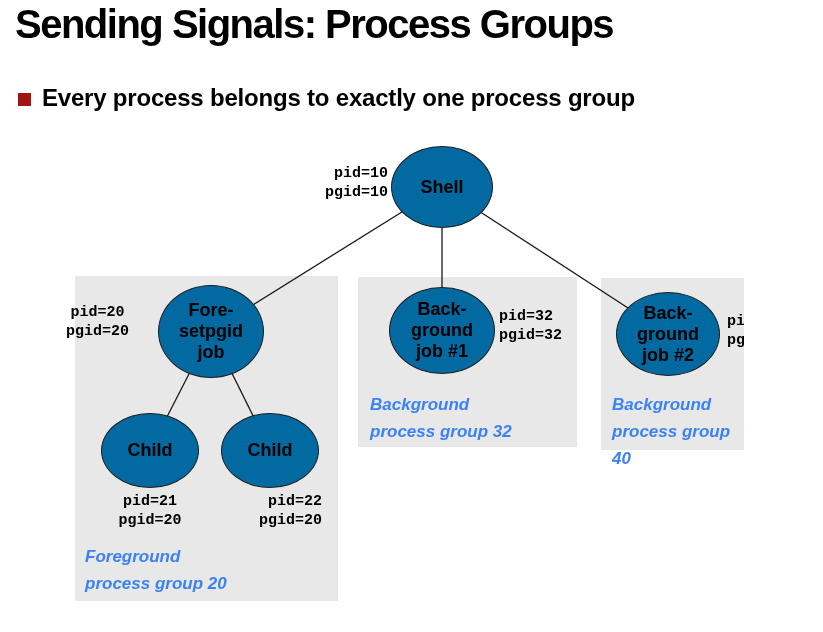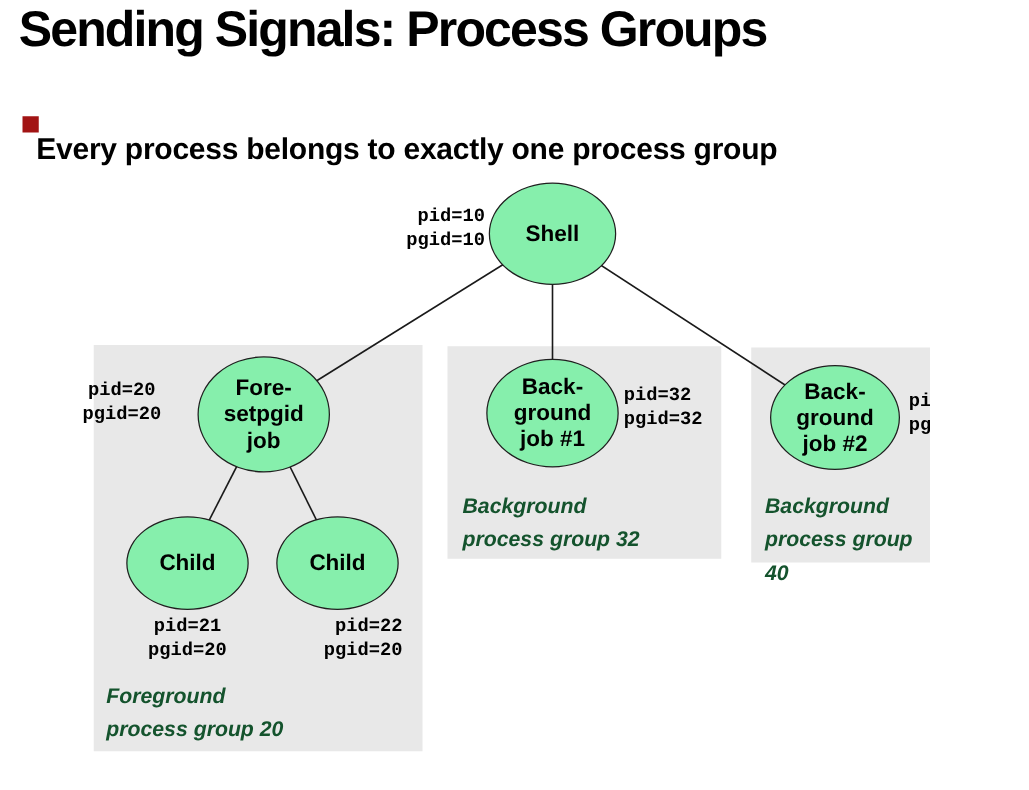--- a/index.html
+++ b/index.html
@@ -21,21 +21,20 @@
     font-weight: bold;
     letter-spacing: -1.5px;
     white-space: nowrap;
   }
   .bullet-row {
     position: absolute;
     left: 18px;
     top: 84px;
     display: flex;
     align-items: flex-start;
-    flex-direction: column;
   }
   .bullet-sq {
     width: 13px;
     height: 13px;
     background: #a21414;
     margin-top: 9px;
     flex: 0 0 auto;
   }
   .bullet-text {
     margin-left: 11px;
@@ -47,21 +46,21 @@
   .gbox { position: absolute; background: #e8e8e8; }
   .gbox-fg  { left: 75px;  top: 276px; width: 263px; height: 325px; }
   .gbox-bg1 { left: 358px; top: 277px; width: 219px; height: 170px; }
   .gbox-bg2 { left: 601px; top: 278px; width: 212px; height: 172px; }
   .edges { position: absolute; left: 0; top: 0; }
   .edges line { stroke: #1a1a1a; stroke-width: 1.3; }
   .node {
     position: absolute;
     border: 1.5px solid #1f1f1f;
     border-radius: 50%;
-    background: #86efac;
+    background: #0369a1;
     display: flex;
     align-items: center;
     justify-content: center;
     text-align: center;
     font-weight: bold;
     font-size: 18px;
     line-height: 21px;
     white-space: pre-line;
     box-sizing: border-box;
   }
@@ -84,21 +83,21 @@
   .pids-c1    { left: 100px; top: 492px; width: 100px; text-align: center; }
   .pids-c2    { left: 222px; top: 492px; width: 100px; text-align: right; }
   .pids-bg1   { left: 499px; top: 307px; text-align: left; }
   .pids-bg2   { left: 727px; top: 312px; text-align: left; }
   .caption {
     position: absolute;
     font-weight: bold;
     font-style: italic;
     font-size: 17px;
     line-height: 27px;
-    color: #14532d;
+    color: #3b82f6;
     white-space: pre-line;
   }
   .cap-fg  { left: 85px;  top: 543px; }
   .cap-bg1 { left: 370px; top: 391px; }
   .cap-bg2 { left: 612px; top: 391px; }
   .api { position: absolute; left: 363px; top: 480px; width: 430px; }
   .api-code {
     font-family: "Liberation Mono", monospace;
     font-weight: bold;
     font-size: 19px;

